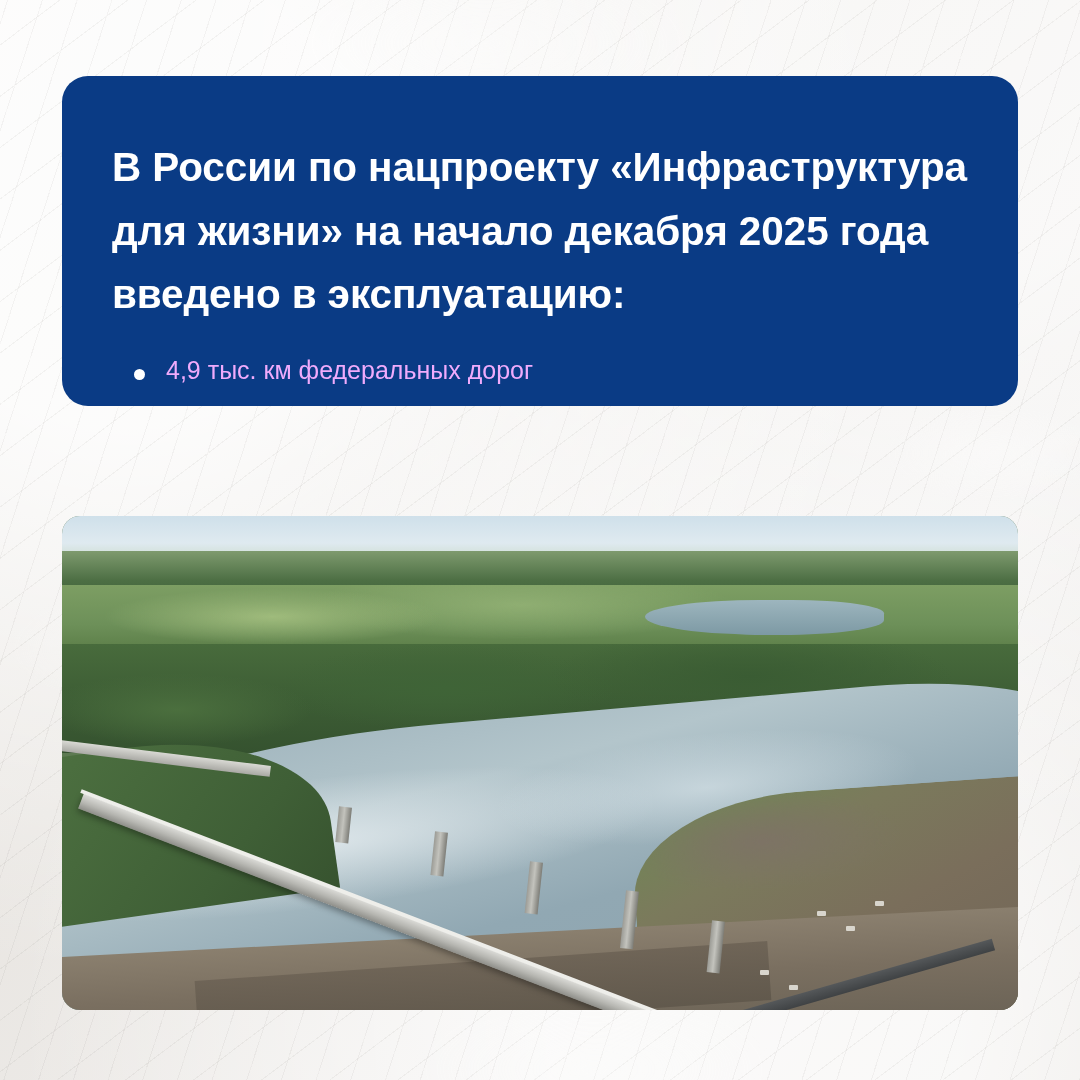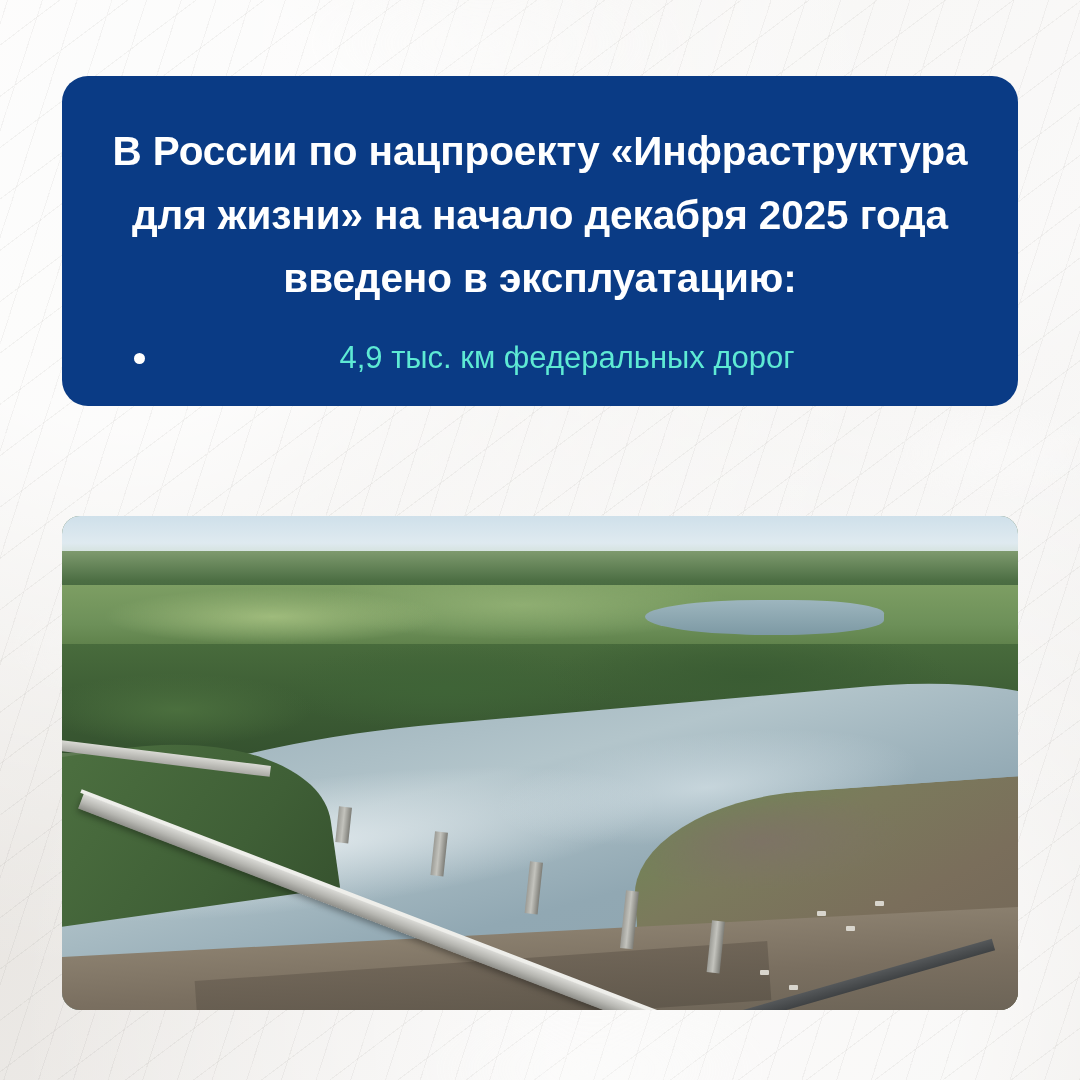--- a/index.html
+++ b/index.html
@@ -54,42 +54,41 @@
   
   .text-card {
     position: absolute;
     left: 62px;
     top: 76px;
     width: 956px;
     height: 330px;
     background: #0a3b85;
     border-radius: 26px;
     box-sizing: border-box;
-    padding: 44px 50px 34px 50px;
-    text-align: center;
+    padding: 60px 50px 34px 50px;
   }
 
   .headline {
     color: #ffffff;
     font-size: 40.5px;
     line-height: 1.57;
     font-weight: 700;
     letter-spacing: -0.1px;
     margin: 0;
   }
 
   .bullets {
     list-style: none;
     margin: 26px 0 0 0;
     padding: 0 0 0 14px;
   }
   .bullet {
     position: relative;
-    color: #5eead4;
-    font-size: 31px;
+    color: #f0abfc;
+    font-size: 25px;
     line-height: 1.37;
     font-weight: 400;
     padding-left: 40px;
     margin-bottom: 18px;
   }
   .bullet .dot {
     position: absolute;
     left: 8px;
     top: 16px;
     width: 11px;

